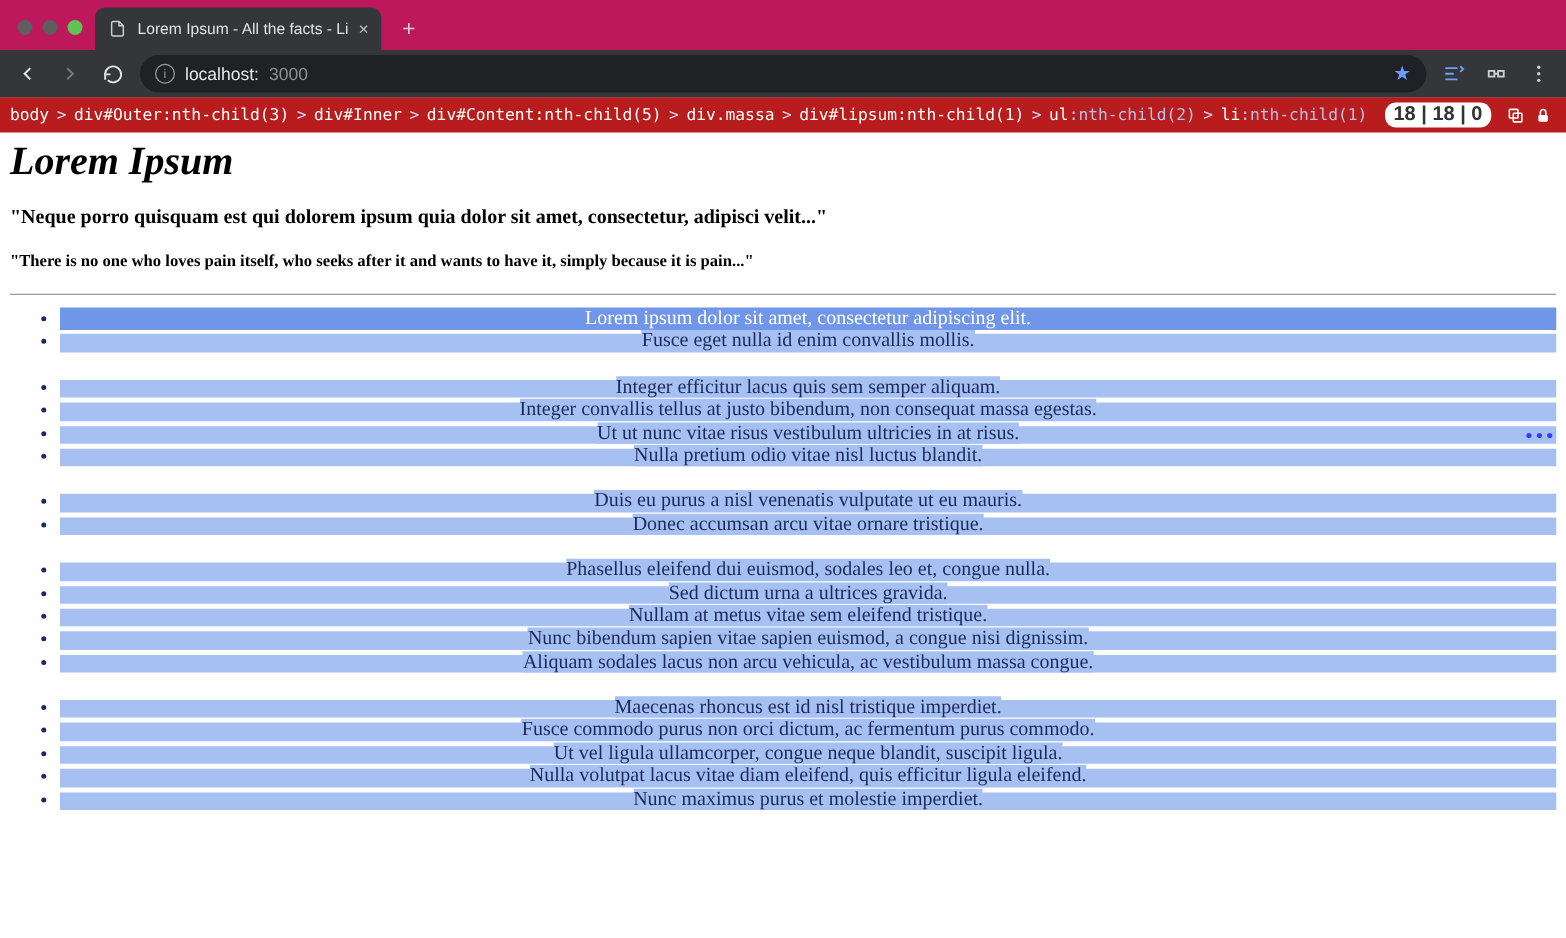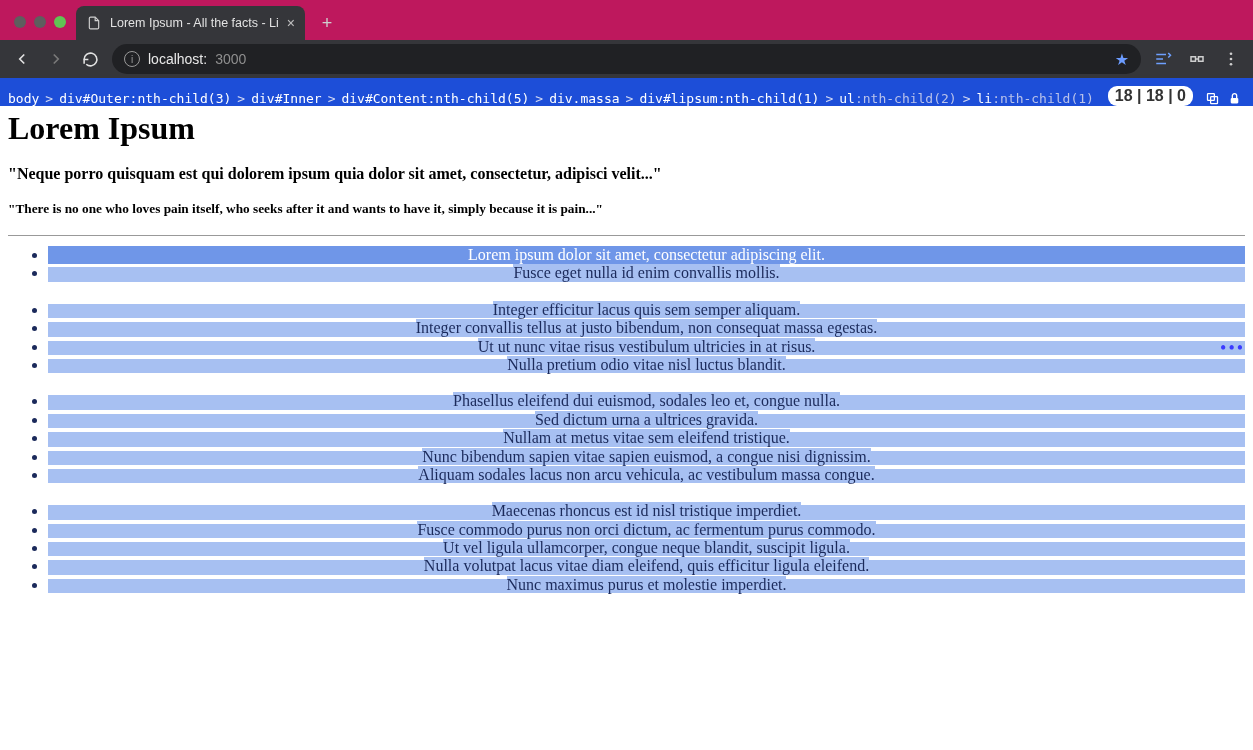--- a/index.html
+++ b/index.html
@@ -88,25 +88,25 @@
     display:flex;align-items:center;justify-content:center;font-size:10px;color:#9a9a9a;
   }
   .omnibox .host { color:#e8e8e8; }
   .omnibox .port { color:#8f8f8f; }
   .omnibox .spacer { flex:1; }
   .omnibox .star { color:#6c9cff; font-size:16px; }
   .tb-icon { width:24px;height:24px;display:flex;align-items:center;justify-content:center;color:#cfcfcf; }
 
   
   .devbar {
-    background:#1d4ed8;
+    background:#b91c1c;
     color:#fff;
     height:28px;
     display:flex;
-    align-items:flex-end;
+    align-items:center;
     padding:0 8px;
     font-family: Menlo, Consolas, monospace;
     font-size:13px;
     white-space:nowrap;
     overflow:hidden;
   }
   .devbar .crumbs { flex:1; display:flex; overflow:hidden; }
   .crumb { }
   .crumb.dim { color:#b9c2ea;margin-top:20px; }
   .sep { margin:0 6px; color:#d4daf3; }
@@ -125,20 +125,21 @@
   
   .page {
     padding: 0 8px;
     font-family: "Times New Roman", Times, serif;
     color:#000;
   }
   h1.title {
     font-size:32px;
     font-weight:700;
     margin:4px 0 18px 0;
+    font-style:italic;
   }
   h4.sub {
     font-size:16px;
     font-weight:700;
     margin:16px 0;
   }
   h5.sub2 {
     font-size:13.3px;
     font-weight:700;
     margin:18px 0;
@@ -301,20 +302,24 @@
         <li class="hlrow first"><span class="hl">Lorem ipsum dolor sit amet, consectetur adipiscing elit.</span></li>
         <li class="hlrow"><span class="hl">Fusce eget nulla id enim convallis mollis.</span></li>
       </ul>
       <ul class="group">
         <li class="hlrow"><span class="hl">Integer efficitur lacus quis sem semper aliquam.</span></li>
         <li class="hlrow"><span class="hl">Integer convallis tellus at justo bibendum, non consequat massa egestas.</span></li>
         <li class="hlrow"><span class="hl">Ut ut nunc vitae risus vestibulum ultricies in at risus.</span></li>
         <li class="hlrow"><span class="hl">Nulla pretium odio vitae nisl luctus blandit.</span></li>
       </ul>
       <ul class="group">
+        <li class="hlrow"><span class="hl">Duis eu purus a nisl venenatis vulputate ut eu mauris.</span></li>
+        <li class="hlrow"><span class="hl">Donec accumsan arcu vitae ornare tristique.</span></li>
+      </ul>
+      <ul class="group">
         <li class="hlrow"><span class="hl">Phasellus eleifend dui euismod, sodales leo et, congue nulla.</span></li>
         <li class="hlrow"><span class="hl">Sed dictum urna a ultrices gravida.</span></li>
         <li class="hlrow"><span class="hl">Nullam at metus vitae sem eleifend tristique.</span></li>
         <li class="hlrow"><span class="hl">Nunc bibendum sapien vitae sapien euismod, a congue nisi dignissim.</span></li>
         <li class="hlrow"><span class="hl">Aliquam sodales lacus non arcu vehicula, ac vestibulum massa congue.</span></li>
       </ul>
       <ul class="group">
         <li class="hlrow"><span class="hl">Maecenas rhoncus est id nisl tristique imperdiet.</span></li>
         <li class="hlrow"><span class="hl">Fusce commodo purus non orci dictum, ac fermentum purus commodo.</span></li>
         <li class="hlrow"><span class="hl">Ut vel ligula ullamcorper, congue neque blandit, suscipit ligula.</span></li>

